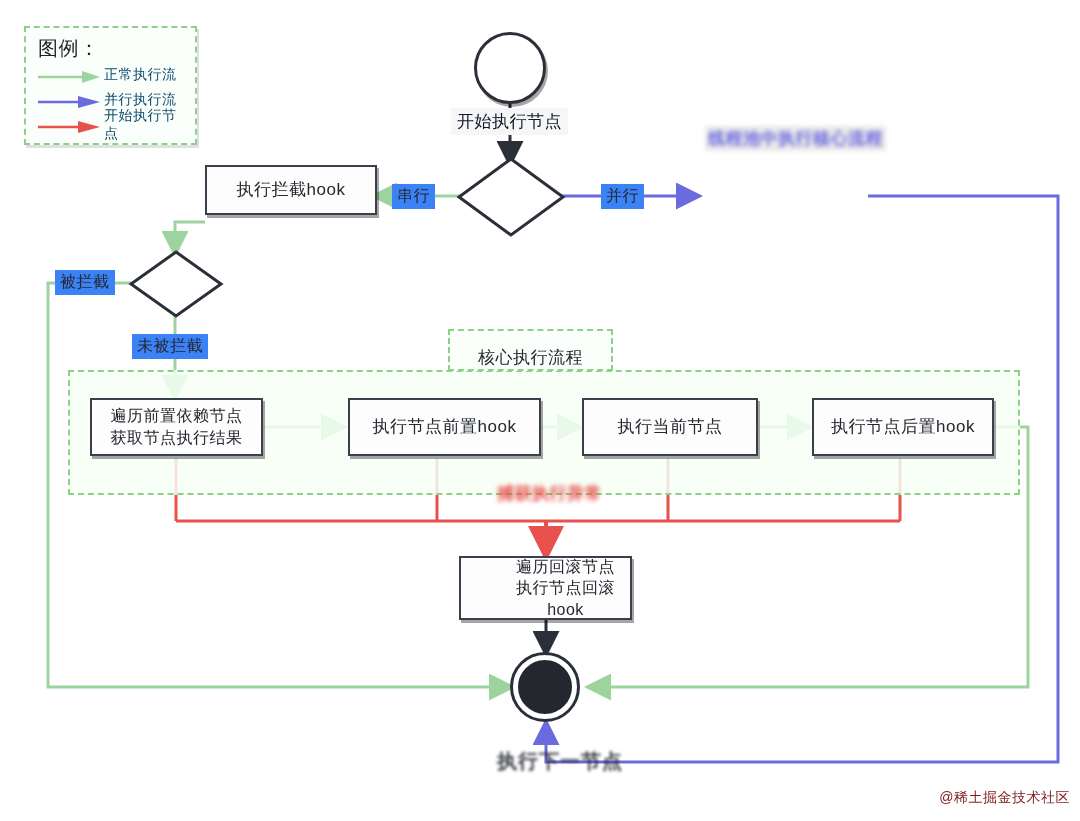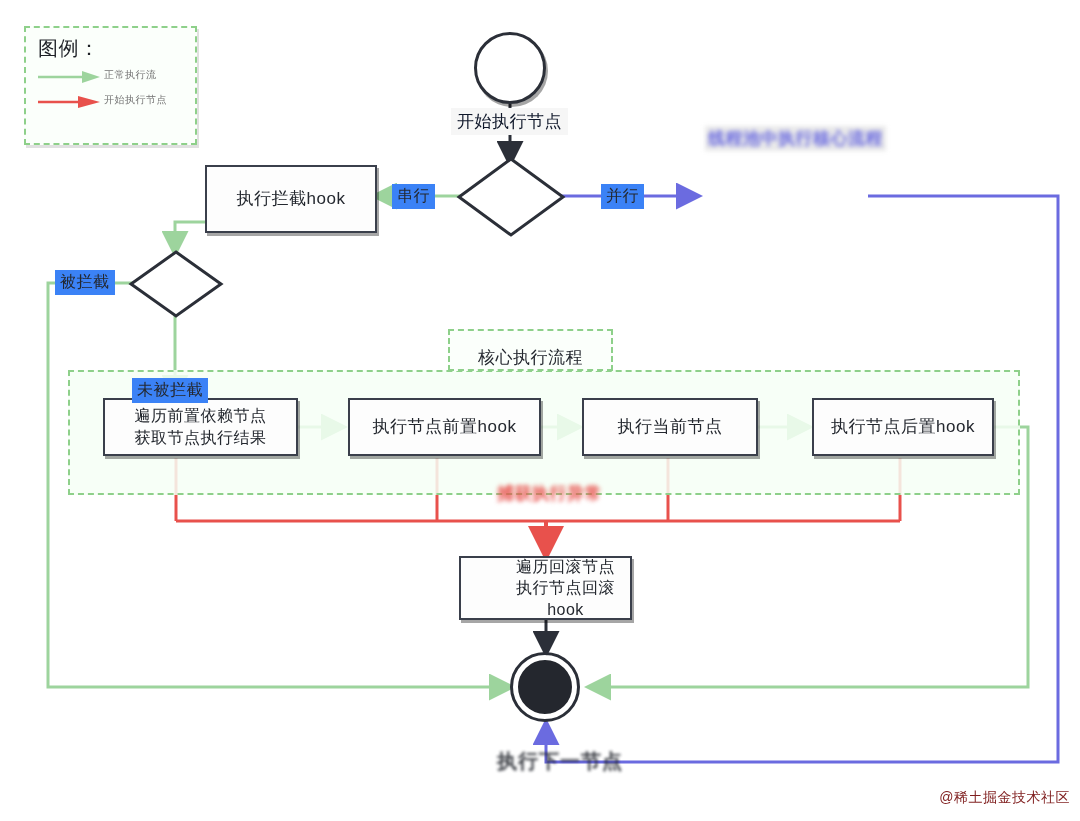--- a/index.html
+++ b/index.html
@@ -88,22 +88,22 @@
     align-items: center;
     height: 25px;
   }
   .legend-row .swatch {
     width: 62px;
     height: 12px;
     flex: 0 0 62px;
     margin-right: 4px;
   }
   .legend-row .lbl {
-    font-size: 10px;
-    color: #737373;
+    font-size: 14px;
+    color: #0c4a6e;
     letter-spacing: 0.5px;
   }
   
   #start-node {
     position: absolute;
     left: 474px; top: 32px;
     width: 72px; height: 72px;
     border-radius: 50%;
     background: #ffffff;
     border: 3px solid #2b2f38;
@@ -225,20 +225,29 @@
         <svg width="62" height="12" viewBox="0 0 62 12">
           <path d="M0,6 L48,6" stroke="#9dd49d" stroke-width="2.5" fill="none"></path>
           <path d="M44,0 L62,6 L44,12 z" fill="#9dd49d"></path>
         </svg>
       </span>
       <span class="lbl">正常执行流</span>
     </div>
     <div class="legend-row">
       <span class="swatch">
         <svg width="62" height="12" viewBox="0 0 62 12">
+          <path d="M0,6 L44,6" stroke="#6b6be0" stroke-width="2.5" fill="none"></path>
+          <path d="M40,0 L62,6 L40,12 z" fill="#6b6be0"></path>
+        </svg>
+      </span>
+      <span class="lbl">并行执行流</span>
+    </div>
+    <div class="legend-row">
+      <span class="swatch">
+        <svg width="62" height="12" viewBox="0 0 62 12">
           <path d="M0,6 L44,6" stroke="#e8514c" stroke-width="2.5" fill="none"></path>
           <path d="M40,0 L62,6 L40,12 z" fill="#e8514c"></path>
         </svg>
       </span>
       <span class="lbl">开始执行节点</span>
     </div>
   </div>
 
   <div class="group-box" style="left:68px; top:370px; width:952px; height:125px;"></div>
   <div class="group-title" style="left:448px; top:329px; width:165px; height:42px;">
@@ -252,26 +261,26 @@
   <div id="end-label">执行下一节点</div>
 
   <svg style="position:absolute; left:455px; top:155px;" width="112" height="84" viewBox="0 0 112 84">
     <polygon points="56,4 108,42 56,80 4,42" fill="#ffffff" stroke="#2b2f38" stroke-width="3"></polygon>
   </svg>
 
   <svg style="position:absolute; left:127px; top:248px;" width="98" height="72" viewBox="0 0 98 72">
     <polygon points="49,4 94,36 49,68 4,36" fill="#ffffff" stroke="#2b2f38" stroke-width="3"></polygon>
   </svg>
 
-  <div class="node" style="left:205px; top:165px; width:172px; height:68px;">
+  <div class="node" style="left:205px; top:165px; width:172px; height:50px;">
     <span class="lines">执行拦截hook</span>
   </div>
 
 
-  <div class="node" style="left:103px; top:398px; width:195px; height:58px; font-size:16px;">
+  <div class="node" style="left:90px; top:398px; width:173px; height:58px; font-size:16px;">
     <span class="lines">遍历前置依赖节点
 获取节点执行结果</span>
   </div>
 
   <div class="node" style="left:348px; top:398px; width:193px; height:58px;">
     <span class="lines">执行节点前置hook</span>
   </div>
 
   <div class="node" style="left:582px; top:398px; width:176px; height:58px;">
     <span class="lines">执行当前节点</span>
@@ -282,20 +291,20 @@
   </div>
 
   <div class="node" style="left:459px; top:556px; width:173px; height:64px; font-size:16px;padding-left:40px;">
     <span class="lines">遍历回滚节点
 执行节点回滚hook</span>
   </div>
 
   <div class="edge-label" style="left:392px; top:184px;">串行</div>
   <div class="edge-label" style="left:601px; top:184px;">并行</div>
   <div class="edge-label" style="left:55px; top:270px;">被拦截</div>
-  <div class="edge-label" style="left:132px; top:334px;margin-top:44px;">未被拦截</div>
+  <div class="edge-label" style="left:132px; top:334px;">未被拦截</div>
 
   <div class="blurred-blue" style="left:705px; top:126px;">线程池中执行核心流程</div>
   <div class="blurred-red" style="left:497px; top:482px;">捕获执行异常</div>
 
   <div id="watermark">@稀土掘金技术社区</div>
 
 </div>
 
 </body></html>

